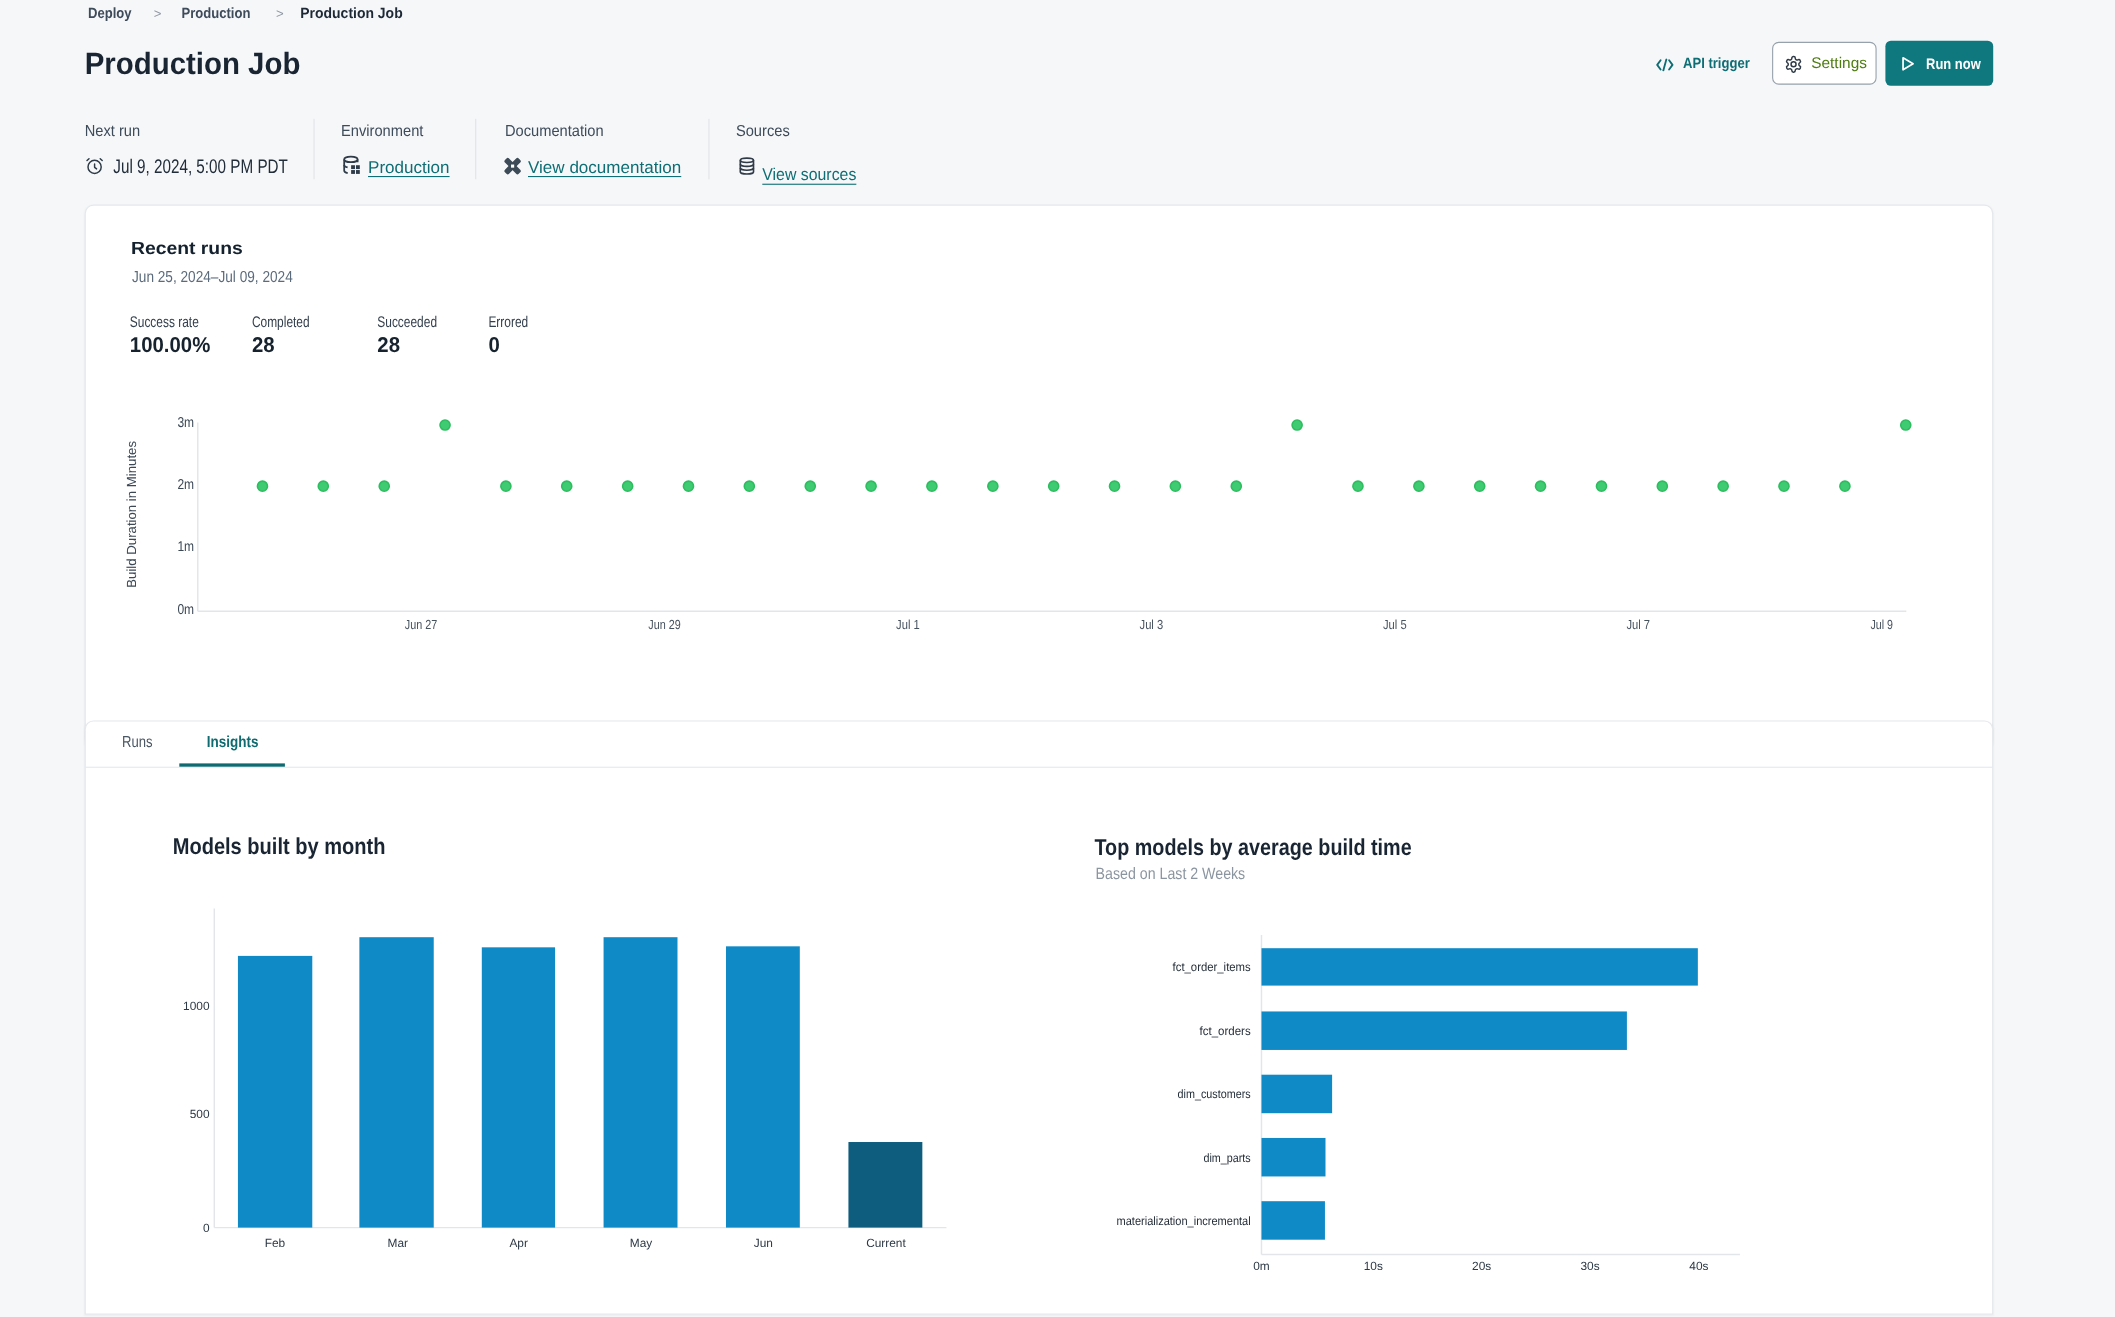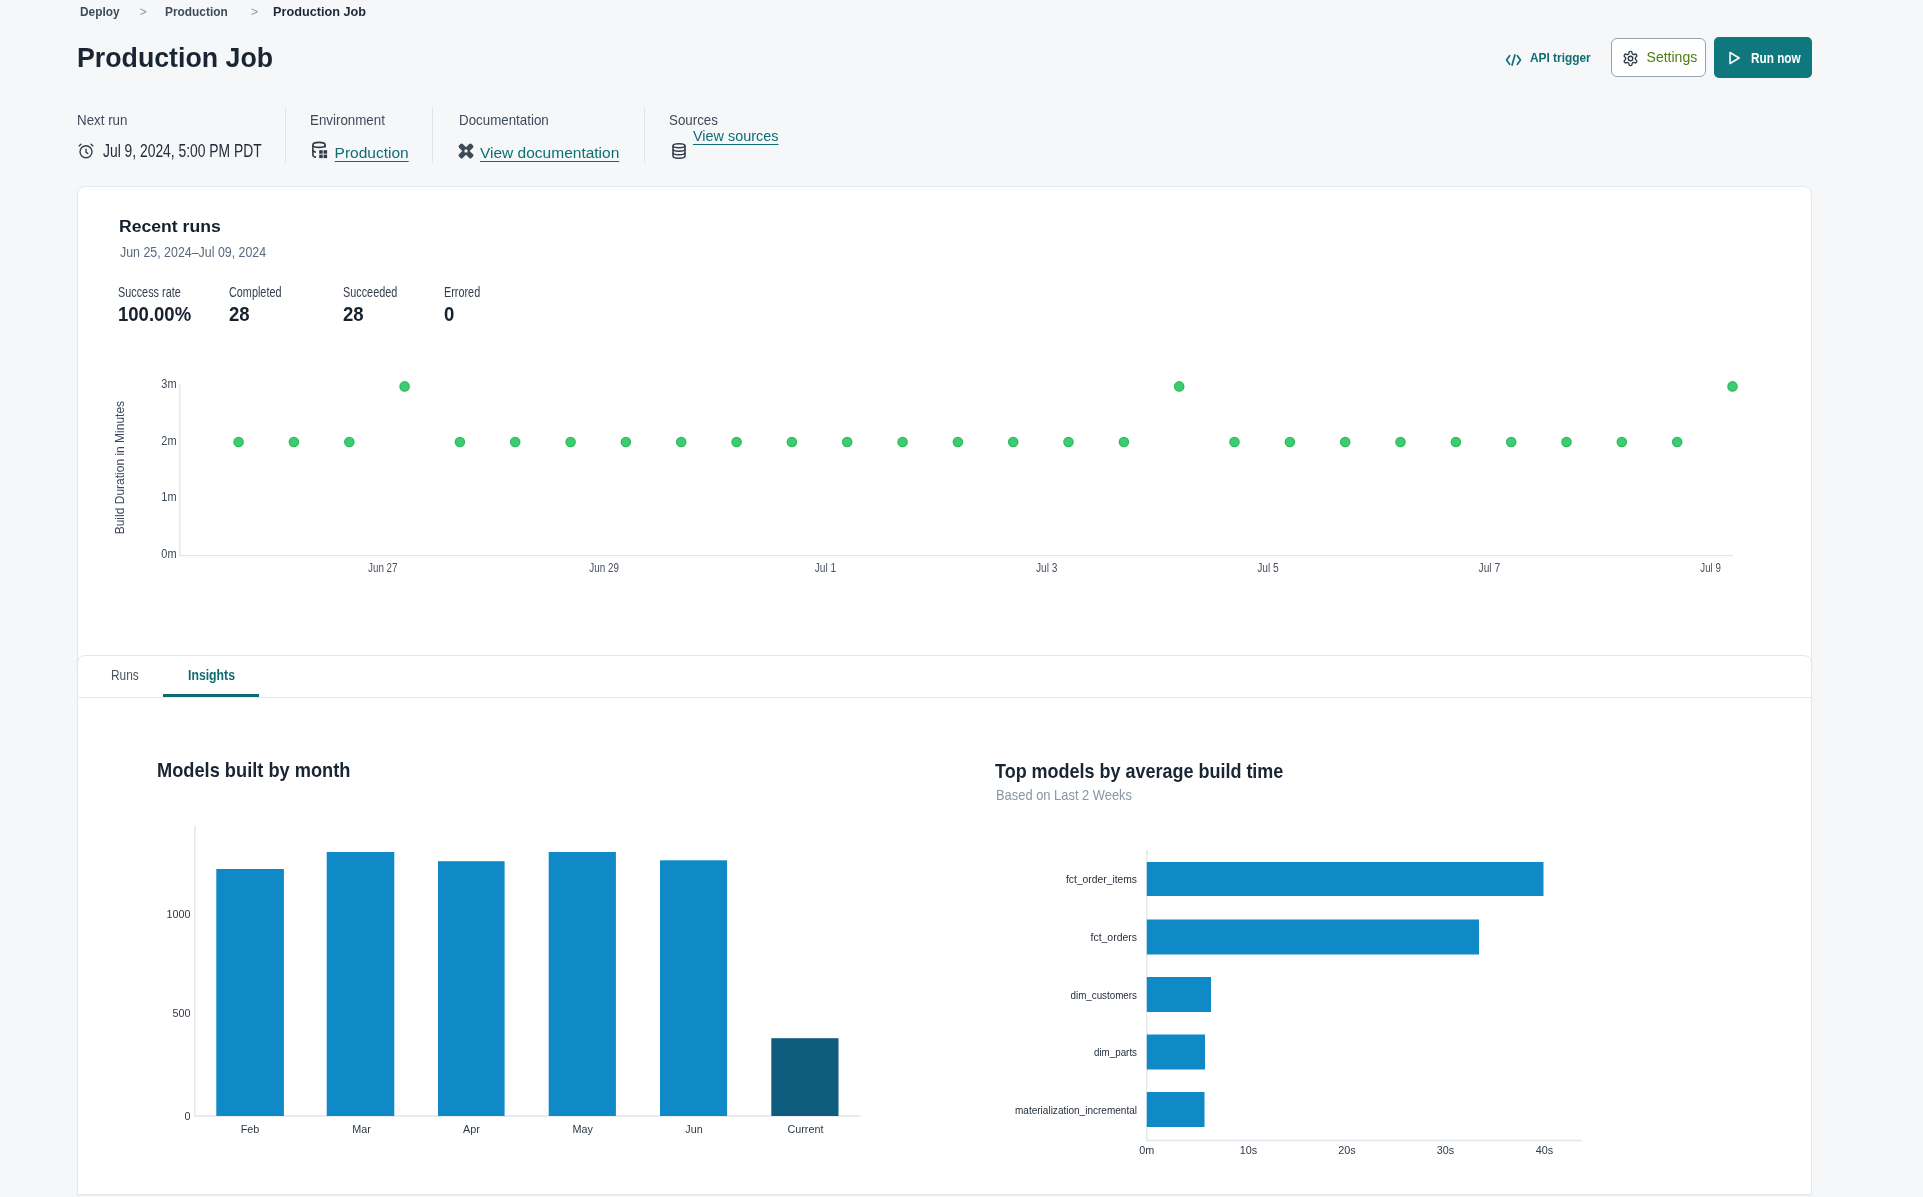--- a/index.html
+++ b/index.html
@@ -67,21 +67,21 @@
     </svg></div>
 <div class="abs" style="left:480px;top:144.5px;line-height:1;"><a style="font-size:15.5px;">View documentation</a></div>
 <div class="divider" style="left:644px;"></div>
 <div class="abs" style="left:669px;top:113px;font-size:14.5px;line-height:1;color:#3e4b5b;transform:scaleX(0.92);transform-origin:0 0;white-space:nowrap;">Sources</div>
 <div class="abs" style="left:670px;top:142px;"><svg width="18" height="18" viewBox="0 0 24 24" fill="none" stroke="#2f3b48" stroke-width="2">
       <ellipse cx="12" cy="5" rx="8" ry="2.6"></ellipse>
       <path d="M4 5v4.7c0 1.4 3.6 2.6 8 2.6s8-1.2 8-2.6V5"></path>
       <path d="M4 9.7v4.7c0 1.4 3.6 2.6 8 2.6s8-1.2 8-2.6V9.7"></path>
       <path d="M4 14.4v4.6c0 1.4 3.6 2.6 8 2.6s8-1.2 8-2.6v-4.6"></path>
     </svg></div>
-<div class="abs" style="left:693px;top:128px;line-height:1;text-align:right;"><a style="font-size:15.5px;display:inline-block;transform:scaleX(.93);transform-origin:0 0;">View sources</a></div>
+<div class="abs" style="left:693px;top:152px;line-height:1;text-align:right;"><a style="font-size:15.5px;display:inline-block;transform:scaleX(.93);transform-origin:0 0;">View sources</a></div>
 <div class="card" style="left:77px;top:186px;width:1735px;height:494px;">
 <div class="abs" style="left:40.5px;top:32px;font-size:16px;line-height:1;color:#13202e;font-weight:700;transform:scaleX(1.1);transform-origin:0 0;white-space:nowrap;">Recent runs</div>
 <div class="abs" style="left:42px;top:58.1px;font-size:14.5px;line-height:1;color:#5b6b7c;transform:scaleX(0.855);transform-origin:0 0;white-space:nowrap;">Jun 25, 2024–Jul 09, 2024</div>
 <div class="abs" style="left:40px;top:97.6px;font-size:14px;line-height:1;color:#333f4d;transform:scaleX(0.775);transform-origin:0 0;white-space:nowrap;">Success rate</div>
 <div class="abs" style="left:151px;top:97.6px;font-size:14px;line-height:1;color:#333f4d;transform:scaleX(0.775);transform-origin:0 0;white-space:nowrap;">Completed</div>
 <div class="abs" style="left:264.5px;top:97.6px;font-size:14px;line-height:1;color:#333f4d;transform:scaleX(0.775);transform-origin:0 0;white-space:nowrap;">Succeeded</div>
 <div class="abs" style="left:365.5px;top:97.6px;font-size:14px;line-height:1;color:#333f4d;transform:scaleX(0.775);transform-origin:0 0;white-space:nowrap;">Errored</div>
 <div class="abs" style="left:39.5px;top:118.4px;font-size:19.5px;line-height:1;color:#16222e;font-weight:700;transform:scaleX(0.95);transform-origin:0 0;white-space:nowrap;">100.00%</div>
 <div class="abs" style="left:151px;top:118.4px;font-size:19.5px;line-height:1;color:#16222e;font-weight:700;transform:scaleX(0.95);transform-origin:0 0;white-space:nowrap;">28</div>
 <div class="abs" style="left:264.5px;top:118.4px;font-size:19.5px;line-height:1;color:#16222e;font-weight:700;transform:scaleX(0.95);transform-origin:0 0;white-space:nowrap;">28</div>

